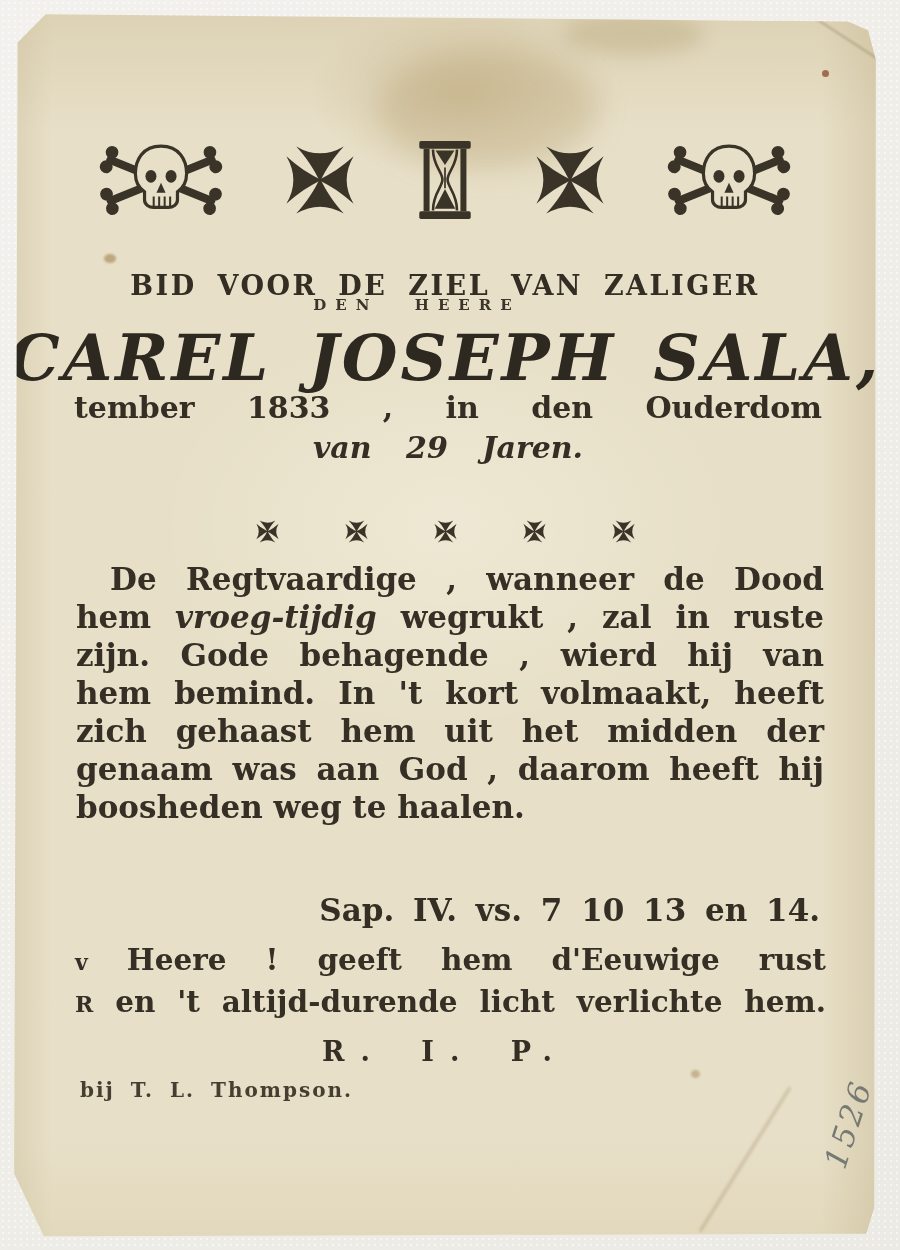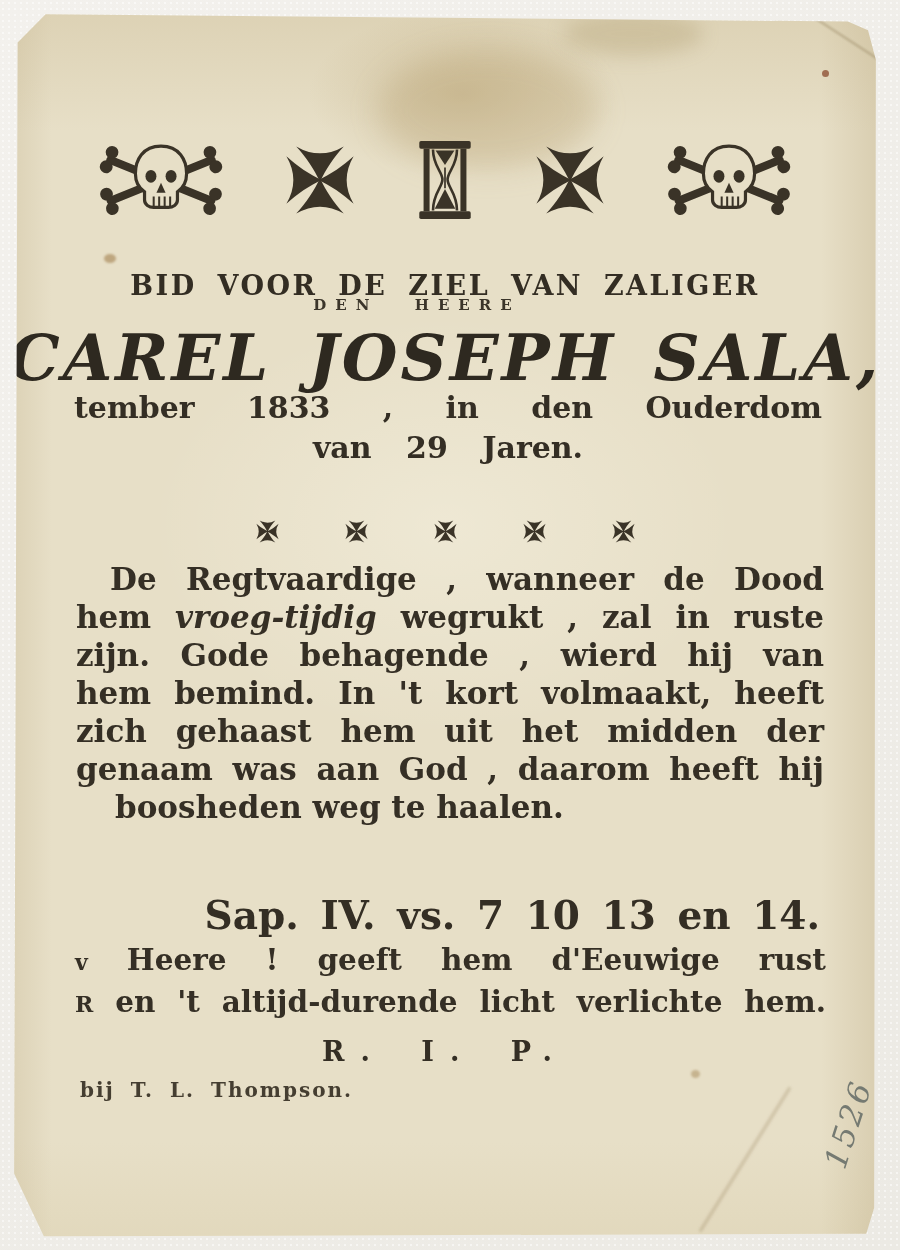--- a/index.html
+++ b/index.html
@@ -52,35 +52,35 @@
     position:absolute;top:312px;left:0;width:100%;
     text-align:center;font-size:64px;font-weight:bold;font-style:italic;
     letter-spacing:3px;word-spacing:12px;color:#2e2920;
     white-space:nowrap;
   }
   .death{
     position:absolute;top:380px;left:66px;right:60px;
     font-size:30px;font-weight:bold;line-height:40px;color:#342e24;
   }
   .jline{text-align:justify;text-align-last:justify;}
-  .death .centered{text-align:center;text-align-last:center;word-spacing:24px;}
+  .death .centered{text-align:center;text-align-last:center;word-spacing:24px;font-style:italic;}
   .divider{
     position:absolute;top:510px;left:0;width:100%;
     display:flex;justify-content:center;align-items:center;gap:62px;
   }
   .body-block{
     position:absolute;top:552px;left:68px;right:58px;
     font-size:31px;font-weight:bold;line-height:38px;color:#352f25;
   }
   .body-block .indent{padding-left:34px;}
   .body-block .em{font-style:italic;}
-  .body-block .last{text-align:right;text-align-last:left;margin-left:39px;}
+  .body-block .last{text-align:right;text-align-last:left;}
   .citation{
     position:absolute;top:884px;left:68px;right:62px;
-    text-align:right;font-size:39px;font-weight:bold;color:#342e24;
+    text-align:right;font-size:31px;font-weight:bold;color:#342e24;
     word-spacing:8px;
   }
   .versicle{
     position:absolute;top:932px;left:67px;right:56px;
     font-size:29.5px;font-weight:bold;line-height:40px;color:#352f25;
   }
   .versicle .mark{font-size:22px;}
   .rip{
     position:absolute;top:1028px;left:0;width:100%;
     text-align:center;font-size:27px;font-weight:bold;

